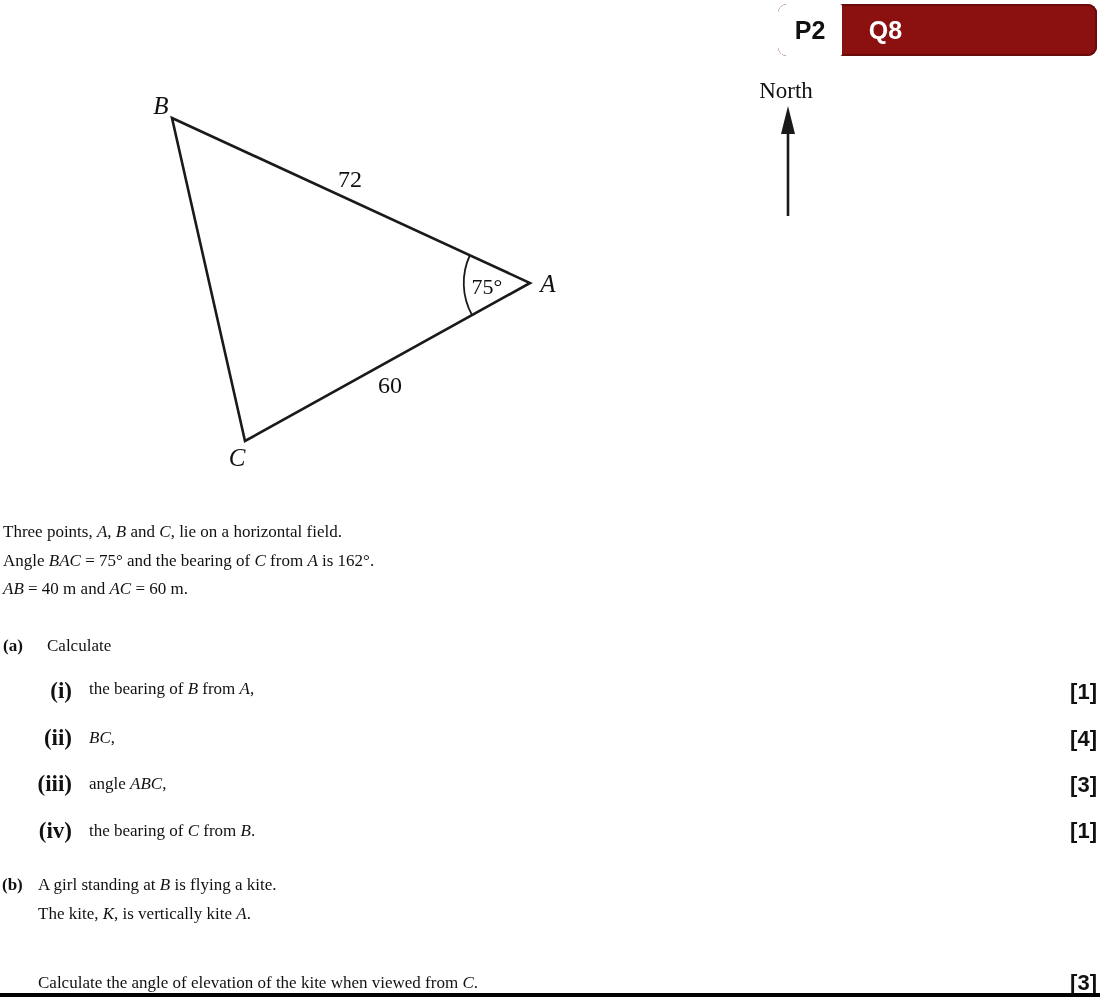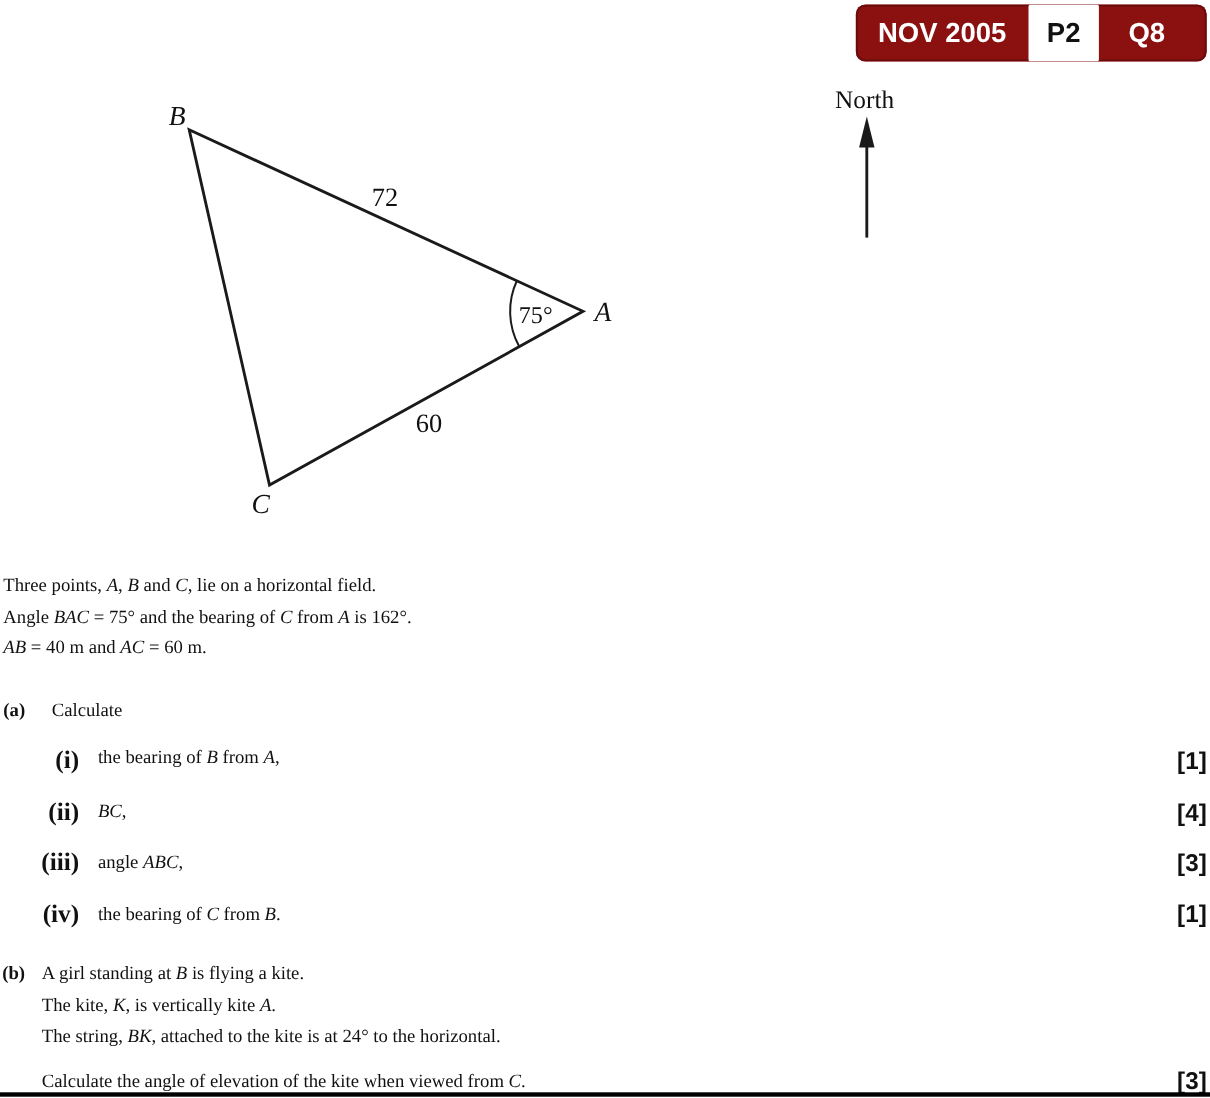--- a/index.html
+++ b/index.html
@@ -54,21 +54,20 @@
     <text class="slabel" x="390" y="393" text-anchor="middle">60</text>
     <text class="alabel" x="487" y="294" text-anchor="middle">75°</text>
     <g>
       <line class="nline" x1="788" y1="216" x2="788" y2="130"></line>
       <polygon class="nhead" points="788,106 781,134 795,134"></polygon>
       <text class="nlabel" x="786" y="98" text-anchor="middle">North</text>
     </g>
   </svg>
 
   <div class="badge">
-    <div class="badge-session">NOV 2005</div>
     <div class="badge-paper">P2</div>
     <div class="badge-question">Q8</div>
   </div>
 
   <div class="line" style="left:3px;top:519px"><span>Three points, </span><i>A</i><span>, </span><i>B</i><span> and </span><i>C</i><span>, lie on a horizontal field.</span></div>
   <div class="line" style="left:3px;top:548px"><span>Angle </span><i>BAC</i><span> = 75° and the bearing of </span><i>C</i><span> from </span><i>A</i><span> is 162°.</span></div>
   <div class="line" style="left:3px;top:576px"><i>AB</i><span> = 40 m and </span><i>AC</i><span> = 60 m.</span></div>
 
   <div class="line bold" style="left:3px;top:633px">(a)</div>
   <div class="line" style="left:47px;top:633px">Calculate</div>
@@ -85,19 +84,18 @@
   <div class="line" style="left:89px;top:771px"><span>angle </span><i>ABC</i><span>,</span></div>
   <div class="mark" style="top:772px">[3]</div>
 
   <div class="item-label" style="left:0px;top:818px">(iv)</div>
   <div class="line" style="left:89px;top:818px"><span>the bearing of </span><i>C</i><span> from </span><i>B</i><span>.</span></div>
   <div class="mark" style="top:818px">[1]</div>
 
   <div class="line bold" style="left:2px;top:872px">(b)</div>
   <div class="line" style="left:38px;top:872px"><span>A girl standing at </span><i>B</i><span> is flying a kite.</span></div>
   <div class="line" style="left:38px;top:901px"><span>The kite, </span><i>K</i><span>, is vertically kite </span><i>A</i><span>.</span></div>
-  <div class="line" style="left:38px;top:929px"><span>The string, </span><i>BK</i><span>, attached to the kite is at 24° to the horizontal.</span></div>
   <div class="line" style="left:38px;top:970px"><span>Calculate the angle of elevation of the kite when viewed from </span><i>C</i><span>.</span></div>
   <div class="mark" style="top:970px">[3]</div>
 
   <div class="bottom-rule"></div>
 
 </div>
 
 </body></html>

